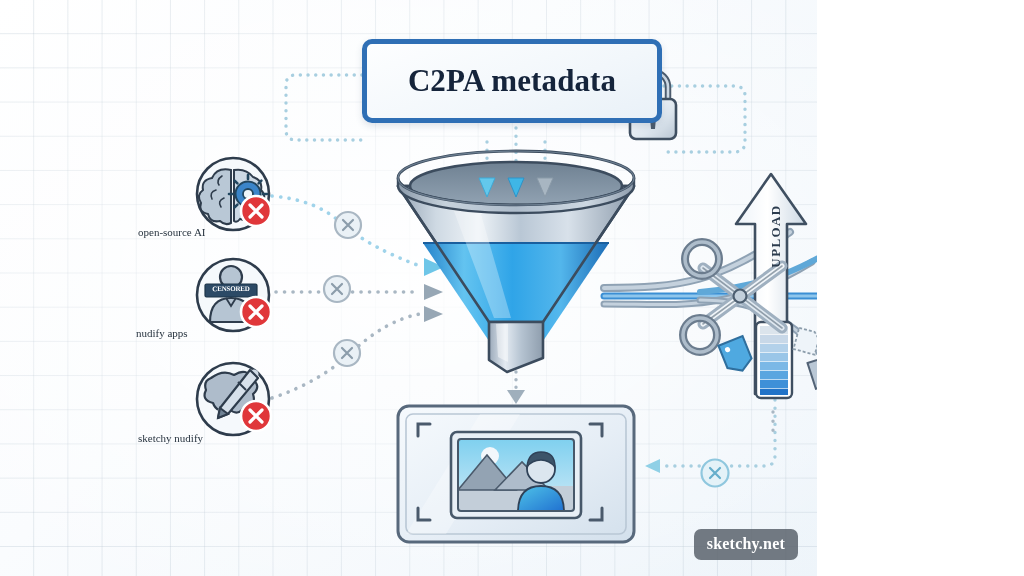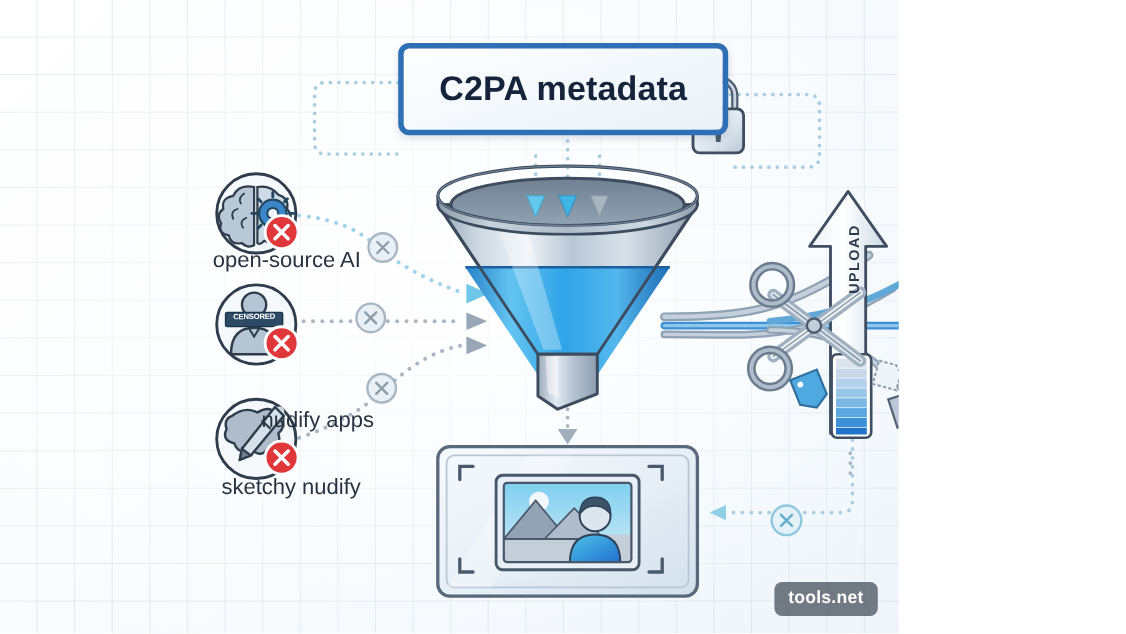--- a/index.html
+++ b/index.html
@@ -5,21 +5,21 @@
   html, body {
     margin: 0;
     padding: 0;
     background: #ffffff;
   }
   #stage {
     position: relative;
     width: 817px;
     height: 576px;
     overflow: hidden;
-    font-family: Liberation Sans, sans-serif;
+    font-family: Liberation Serif, serif;
     background:
       linear-gradient(135deg, #ffffff 0%, #fafcfe 40%, #edf4fa 100%);
   }
   
   #grid {
     position: absolute;
     inset: 0;
     background-image:
       linear-gradient(to right, rgba(170,186,200,0.30) 1px, transparent 1px),
       linear-gradient(to bottom, rgba(170,186,200,0.30) 1px, transparent 1px);
@@ -66,27 +66,27 @@
     font-size: 31px;
     font-weight: bold;
     color: #15243b;
     letter-spacing: 0.1px;
     white-space: nowrap;
   }
   
   .src-label {
     position: absolute;
     width: 190px;
-    text-align: right;
-    font-size: 20px;
+    text-align: left;
+    font-size: 11px;
     color: #27333f;
     white-space: nowrap;
   }
   #lbl0 { left: 138px; top: 226px; }
-  #lbl1 { left: 150px; top: 327px; margin-top: 44px; }
+  #lbl1 { left: 136px; top: 327px; }
   #lbl2 { left: 138px; top: 432px; }
   
   #watermark {
     position: absolute;
     right: 19px;
     bottom: 16px;
     background: rgba(92,100,110,0.86);
     color: #ffffff;
     font-size: 16px;
     font-weight: bold;
@@ -420,15 +420,15 @@
   </div>
 
   <div class="src-label" id="lbl0">open-source AI</div>
   <div class="src-label" id="lbl1">nudify apps</div>
   <div class="src-label" id="lbl2">sketchy nudify</div>
 
   <div id="censor-text">CENSORED</div>
 
   <div id="upload-text">UPLOAD</div>
 
-  <div id="watermark">tools.net</div>
+  <div id="watermark">sketchy.net</div>
 
 </div>
 
 </body></html>

